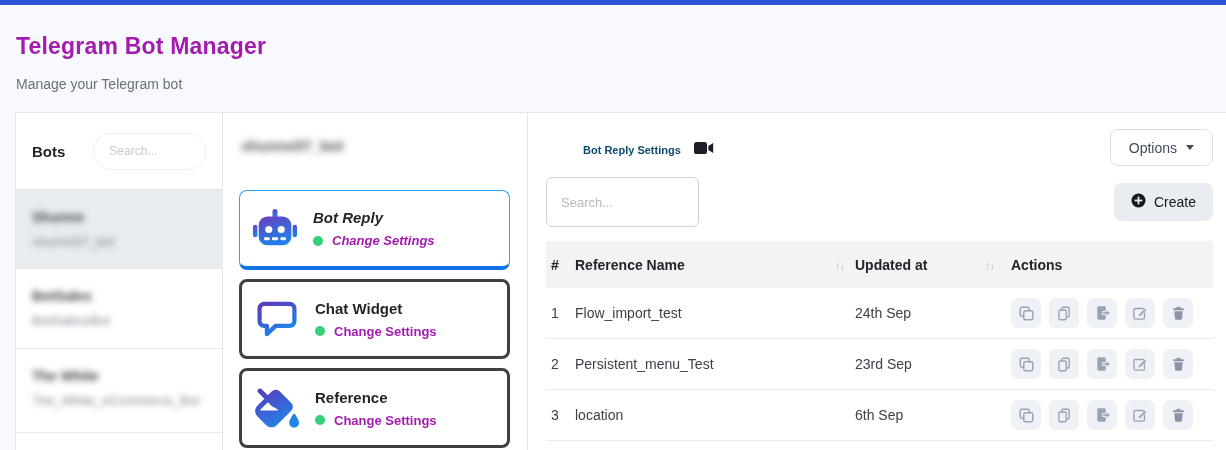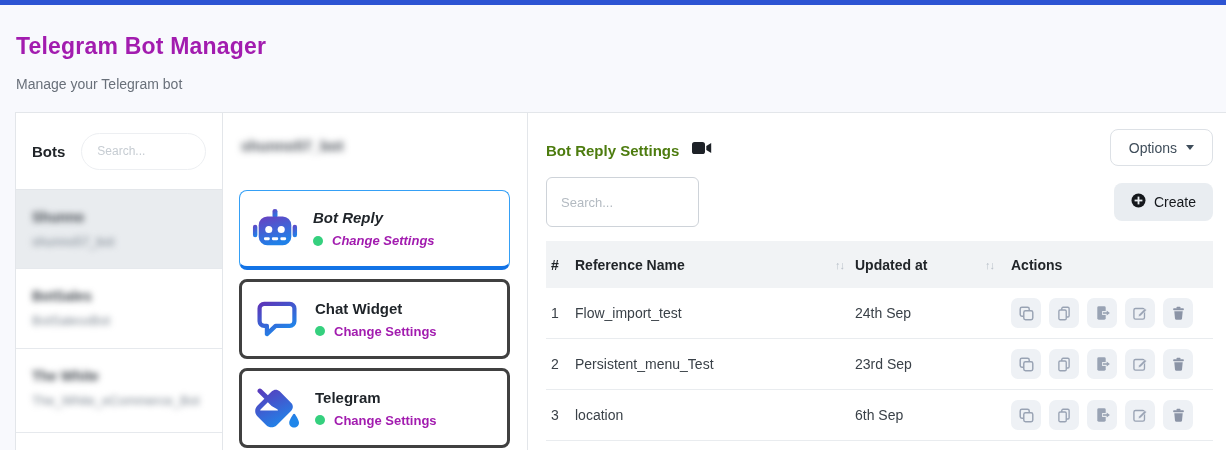--- a/index.html
+++ b/index.html
@@ -24,21 +24,21 @@
     height: 400px;
     background: #fff;
     border: 1px solid #e3e6ea;
     border-right: none;
     display: flex;
   }
 
   
   .bots-panel { width: 207px; flex-shrink: 0; border-right: 1px solid #e3e6ea; }
   .bots-head {
-    height: 77px; display: flex; align-items: center; gap: 16px;
+    height: 77px; display: flex; align-items: center; gap: 28px;
     padding: 0 16px; border-bottom: 1px solid #e3e6ea;
   }
   .bots-title { font-size: 15px; font-weight: 700; color: #212529; }
   .pill-search {
     flex: 1; min-width: 0; height: 37px; border: 1px solid #edeff2;
     border-radius: 19px; padding: 0 15px; font-size: 12px;
     font-family: "Liberation Sans", sans-serif; color: #495057; outline: none; background: #fff;
   }
   .pill-search::placeholder { color: #c6ccd2; }
   .bot-item { padding: 19px 16px; border-bottom: 1px solid #e6e9ed; background: #fff; cursor: pointer; }
@@ -61,21 +61,21 @@
   .card-icon { width: 46px; height: 46px; flex-shrink: 0; display: flex; align-items: center; justify-content: center; }
   .card-title { font-size: 15px; font-weight: 700; color: #1f2429; }
   .card-link-row { margin-top: 7px; display: flex; align-items: center; gap: 9px; }
   .status-dot { width: 10px; height: 10px; border-radius: 50%; background: #35d07e; }
   .card-link { font-size: 13px; font-weight: 700; color: #a21caf; text-decoration: none; }
 
   
   .settings-panel { flex: 1; padding: 16px 13px 0 18px; min-width: 0; }
   .settings-head { display: flex; justify-content: space-between; align-items: flex-start; }
   .settings-title-wrap { display: flex; align-items: center; gap: 13px; padding-top: 12px; }
-  .settings-title { font-size: 15px; font-weight: 700; color: #4d7c0f; }
+  .settings-title { font-size: 11px; font-weight: 700; color: #0c4a6e; margin-left: 37px; }
   .btn-options {
     background: #fff; border: 1px solid #dde1e6; border-radius: 8px;
     height: 37px; padding: 0 18px; font-size: 14px; color: #3f4d5a;
     font-family: "Liberation Sans", sans-serif;
     display: flex; align-items: center; gap: 9px; cursor: pointer;
   }
   .caret-down { width: 0; height: 0; border-left: 4.5px solid transparent; border-right: 4.5px solid transparent; border-top: 5px solid #3f4d5a; }
 
   .settings-toolbar { margin-top: 11px; display: flex; justify-content: space-between; align-items: center; }
   .box-search {
@@ -199,21 +199,21 @@
         </div>
       </div>
 
       <div class="feature-card">
         <span class="card-icon">
           <svg width="44" height="40" viewBox="0 0 576 512">
             <path fill="url(#grad-bot2)" d="M41.4 9.4C53.9-3.1 74.1-3.1 86.6 9.4L168 90.7l53.1-53.1c28.1-28.1 73.7-28.1 101.8 0L474.3 189.1c28.1 28.1 28.1 73.7 0 101.8L283.9 481.4c-37.5 37.5-98.3 37.5-135.8 0L30.6 363.9c-37.5-37.5-37.5-98.3 0-135.8L122.7 136 41.4 54.6c-12.5-12.5-12.5-32.8 0-45.3zm176 221.3L168 181.1 75.9 273.2c-4.2 4.2-7 9.3-8.4 14.8l232.8 0c-1.4-5.5-4.2-10.6-8.4-14.8L217.4 230.6zM512 512c-35.3 0-64-28.7-64-64c0-25.2 32.6-79.6 51.2-108.7c6-9.4 19.5-9.4 25.5 0C543.4 368.4 576 422.8 576 448c0 35.3-28.7 64-64 64z"></path>
           </svg>
         </span>
         <div>
-          <div class="card-title">Telegram</div>
+          <div class="card-title">Reference</div>
           <div class="card-link-row">
             <span class="status-dot"></span>
             <a class="card-link">Change Settings</a>
           </div>
         </div>
       </div>
 
     </div>
   </div>
 

